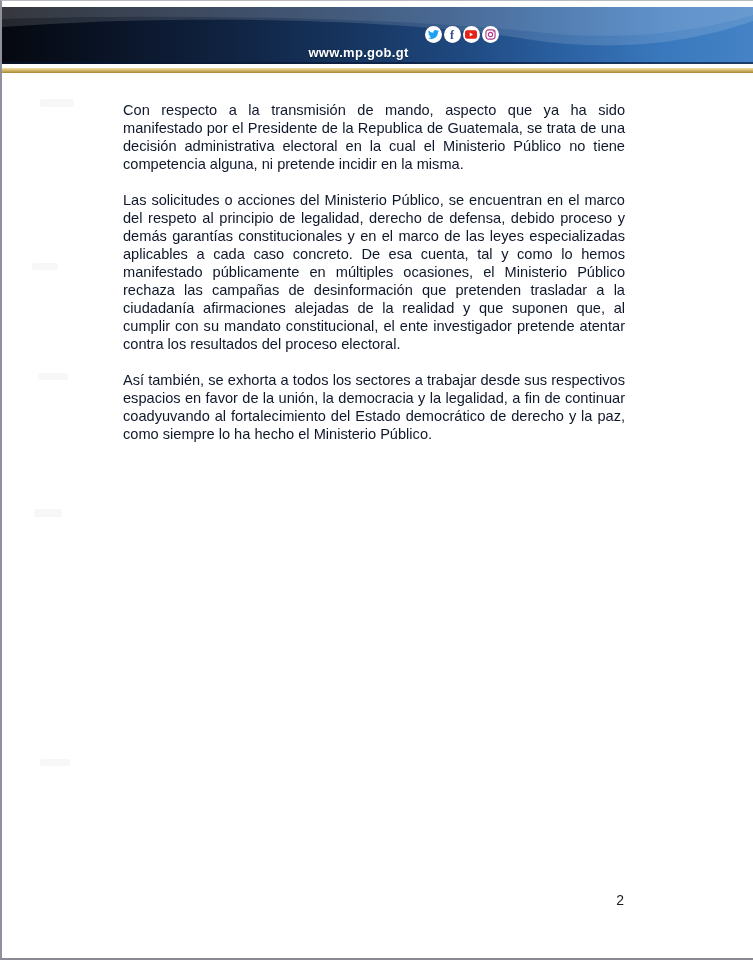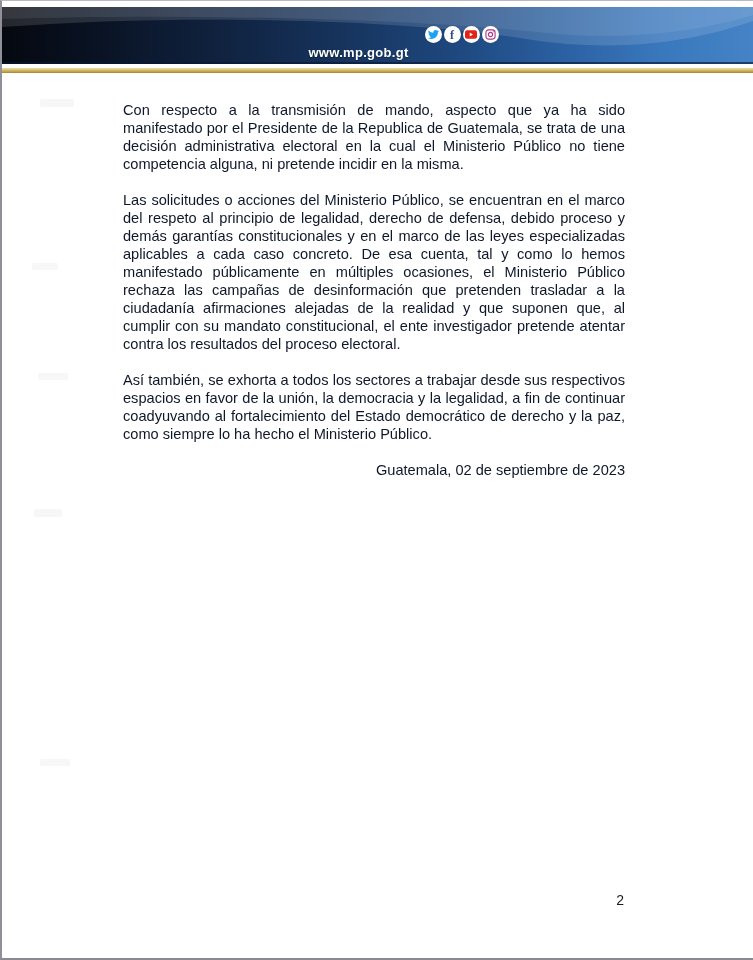--- a/index.html
+++ b/index.html
@@ -116,21 +116,20 @@
     </div>
   </div>
 
   <div class="gap-strip"></div>
   <div class="gold-line"></div>
 
   <div class="content">
     <p>Con respecto a la transmisión de mando, aspecto que ya ha sido manifestado por el Presidente de la Republica de Guatemala, se trata de una decisión administrativa electoral en la cual el Ministerio Público no tiene competencia alguna, ni pretende incidir en la misma.</p>
     <p>Las solicitudes o acciones del Ministerio Público, se encuentran en el marco del respeto al principio de legalidad, derecho de defensa, debido proceso y demás garantías constitucionales y en el marco de las leyes especializadas aplicables a cada caso concreto. De esa cuenta, tal y como lo hemos manifestado públicamente en múltiples ocasiones, el Ministerio Público rechaza las campañas de desinformación que pretenden trasladar a la ciudadanía afirmaciones alejadas de la realidad y que suponen que, al cumplir con su mandato constitucional, el ente investigador pretende atentar contra los resultados del proceso electoral.</p>
     <p>Así también, se exhorta a todos los sectores a trabajar desde sus respectivos espacios en favor de la unión, la democracia y la legalidad, a fin de continuar coadyuvando al fortalecimiento del Estado democrático de derecho y la paz, como siempre lo ha hecho el Ministerio Público.</p>
-    <div class="dateline">Guatemala, 02 de septiembre de 2023</div>
   </div>
 
   <div class="page-number">2</div>
 
   <div class="smudge s1"></div>
   <div class="smudge s2"></div>
   <div class="smudge s3"></div>
   <div class="smudge s4"></div>
   <div class="smudge s5"></div>
 

